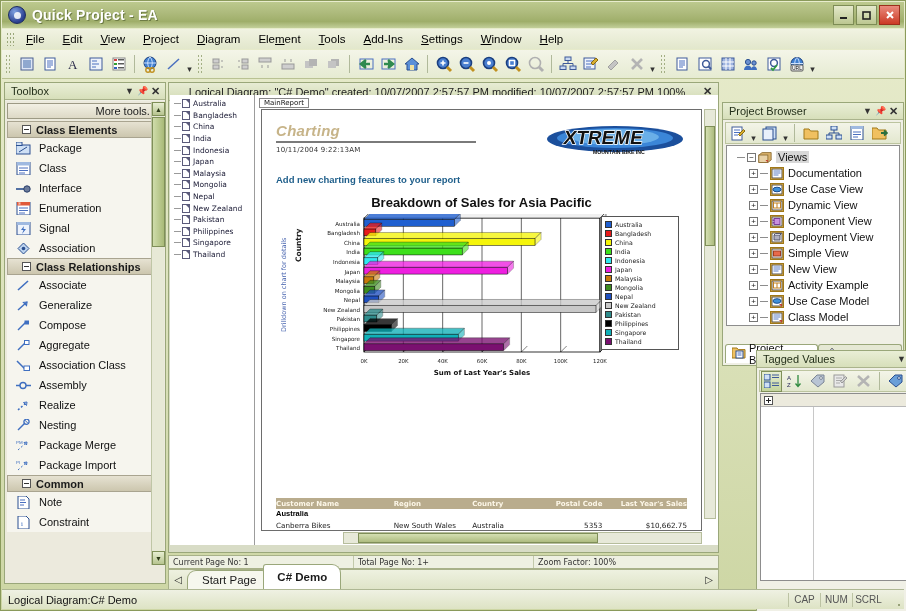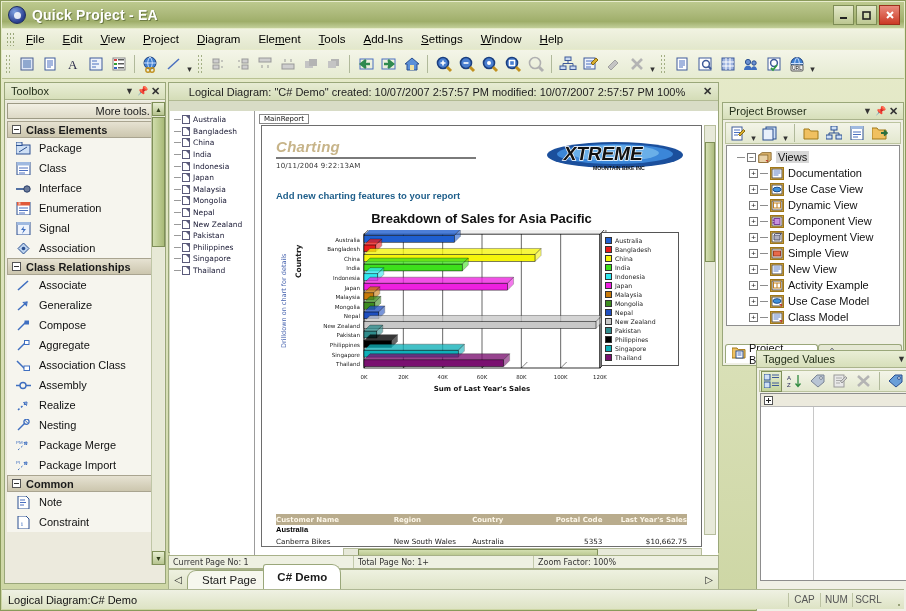--- a/index.html
+++ b/index.html
@@ -107,21 +107,21 @@
     margin: 2px; height: 16px;
     background: linear-gradient(to bottom,#f2f0e4,#ddd9c6);
     border: 1px solid #9d9a85;
     display: flex; align-items: center; justify-content: flex-end;
     padding-right: 6px; font-size: 11px; color: #1a1a1a;
   }
   .tb-group {
     margin: 0 2px; height: 17px;
     background: linear-gradient(to bottom,#e6e2d2,#ccc6ae);
     border: 1px solid #a9a490;
-    display: flex; align-items: center; padding-left: 4px;
+    display: flex; align-items: center; padding-left: 14px;
     font-weight: bold; font-size: 11px; color: #1b1b1b;
   }
   .grpbox { width: 9px; height: 9px; border: 1px solid #555; background: #fff;
     margin-right: 5px; position: relative; }
   .grpbox::after { content:""; position:absolute; left:1px; top:3px;
     width:5px; height:1px; background:#333; }
   .tb-items { background: #f6f5ee; margin: 0 2px; }
   .tb-item { height: 20px; display: flex; align-items: center; padding-left: 6px; }
   .tb-item .ic { width: 20px; height: 16px; display:flex; align-items:center;
     justify-content:center; margin-right: 6px; }
@@ -142,21 +142,21 @@
     position: absolute; left: 167px; top: 81px; width: 551px; height: 471px;
     background: #d8dcc6; border: 1px solid #9aa77a;
   }
   #doccap {
     height: 18px; background: linear-gradient(to bottom,#e7ecd4,#d4dcb7);
     display: flex; align-items: center; padding: 0 4px;
     border-bottom: 1px solid #b1ba93;
   }
   #doccap .dt { flex: 1; text-align: center; font-size: 11px; color: #1d1d1d;
     white-space: nowrap; overflow: hidden; }
-  #docbody { position: absolute; left: 1px; top: 28px; width: 548px; height: 450px;
+  #docbody { position: absolute; left: 1px; top: 12px; width: 548px; height: 450px;
     background: #ffffff; display: flex; }
 
   #navtree { width: 85px; height: 100%; background: #fff;
     border-right: 1px solid #9c9c9c; padding: 3px 0 0 4px; overflow: hidden; }
   .ntrow { display: flex; align-items: center; height: 11.6px; }
   .ntrow .tick { width: 7px; height: 1px; background: #9a9a9a; margin-right:1px; }
   .ntrow .pg {
     width: 8px; height: 9px; background: #fff; border: 1px solid #5a5a7a;
     position: relative; margin-right: 3px;
   }

